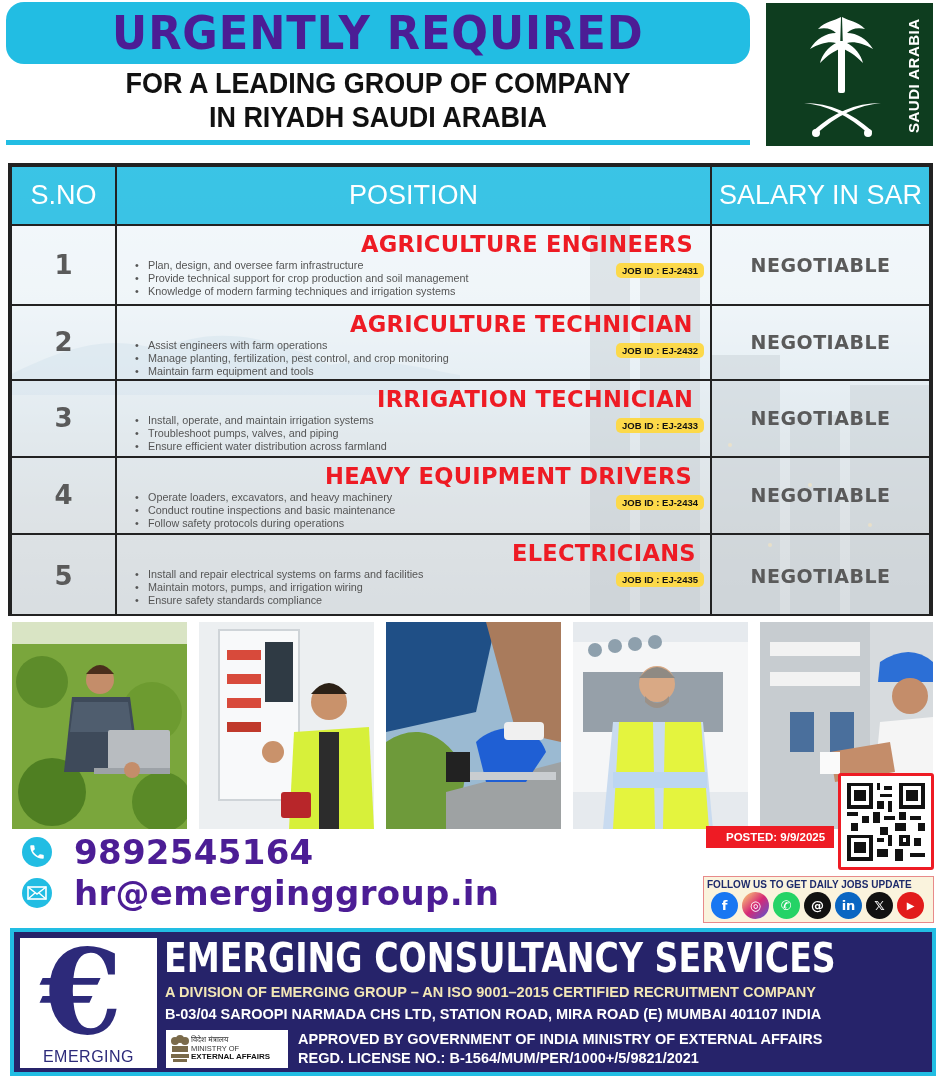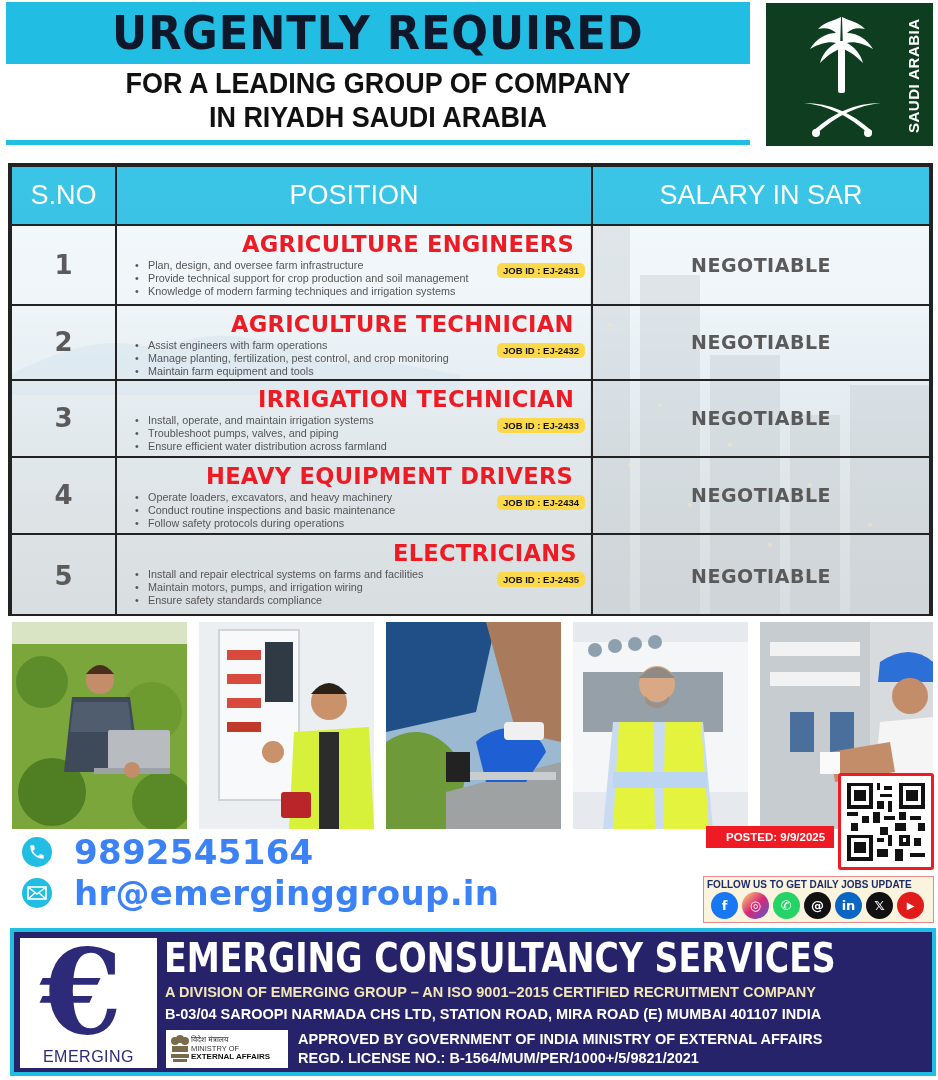--- a/index.html
+++ b/index.html
@@ -2,24 +2,25 @@
 <html><head>
 <meta charset="utf-8">
 <style>
   * { box-sizing: border-box; margin: 0; padding: 0; }
   html, body { width: 938px; height: 1080px; background: #ffffff; overflow: hidden; }
   body { position: relative; font-family: "Liberation Sans", sans-serif; }
 
   
   .banner {
     position: absolute; left: 6px; top: 2px; width: 744px; height: 62px;
-    background: #22bde3; color: #0f172a; text-align: center;
+    background: #22bde3; color: #4c1d95; text-align: center;
     font-family: "DejaVu Sans", sans-serif; font-weight: bold;
     font-size: 47px; line-height: 62px; letter-spacing: 1px;
     transform-origin: center;
+    border-radius: 18px;
   }
   .banner span { display: inline-block; transform: scaleX(0.92); }
   .subtitle {
     position: absolute; left: 6px; top: 66px; width: 744px; text-align: center;
     font-family: "Liberation Sans", sans-serif; font-weight: bold; color: #111;
     font-size: 29px; line-height: 34px;
   }
   .subtitle span { display: block; transform: scaleX(0.93); }
   .header-rule { position: absolute; left: 6px; top: 140px; width: 744px; height: 5px; background: #22bde3; }
 
@@ -44,21 +45,21 @@
   .bg-mountain { position: absolute; left: 0; top: 150px; width: 450px; height: 80px; }
   .bg-plant { position: absolute; left: 560px; top: 40px; width: 360px; height: 410px; }
   .table-wrap table { position: relative; width: 100%; height: 100%; border-collapse: collapse; }
   th, td { border: 2px solid #222; }
   thead tr { height: 59px; }
   th {
     background: rgba(34,189,227,0.88); color: #fff; font-weight: normal;
     font-family: "Liberation Sans", sans-serif; font-size: 27px; text-align: center;
   }
   th.sno { width: 105px; }
-  th.pos { width: 476px; }
+  th.pos { width: 595px; }
   td { background: rgba(255,255,255,0.55); vertical-align: middle; }
   td.num {
     text-align: center; font-family: "DejaVu Sans", sans-serif; font-weight: bold;
     font-size: 26px; color: #5a5a5a;
   }
   td.pos { position: relative; padding: 5px 10px 0 18px; vertical-align: top; }
   .job-title {
     font-family: "DejaVu Sans", sans-serif; font-weight: bold; color: #ee1b24;
     font-size: 23px; line-height: 26px; letter-spacing: 0.3px; text-align: right;
   }
@@ -94,21 +95,21 @@
 
   
   .contact-row { position: absolute; left: 22px; display: flex; align-items: center; }
   .contact-row.phone { top: 832px; }
   .contact-row.mail { top: 873px; }
   .contact-icon {
     width: 30px; height: 30px; border-radius: 50%; background: #22bde3;
     display: flex; align-items: center; justify-content: center; margin-right: 22px;
   }
   .contact-text {
-    font-family: "DejaVu Sans", sans-serif; font-weight: bold; color: #3b82f6;
+    font-family: "DejaVu Sans", sans-serif; font-weight: bold; color: #4c1d95;
     font-size: 34px; line-height: 40px; letter-spacing: 0.3px; text-align: right;
   }
 
   
   .posted {
     position: absolute; left: 706px; top: 826px; width: 128px; height: 22px;
     background: #ee1b24; color: #fff; font-weight: bold; font-size: 11.5px; line-height: 22px; padding-left: 20px;
   }
   .scan {
     position: absolute; left: 708px; top: 852px; font-weight: bold; font-size: 15px; color: #222; margin-top: 44px;

